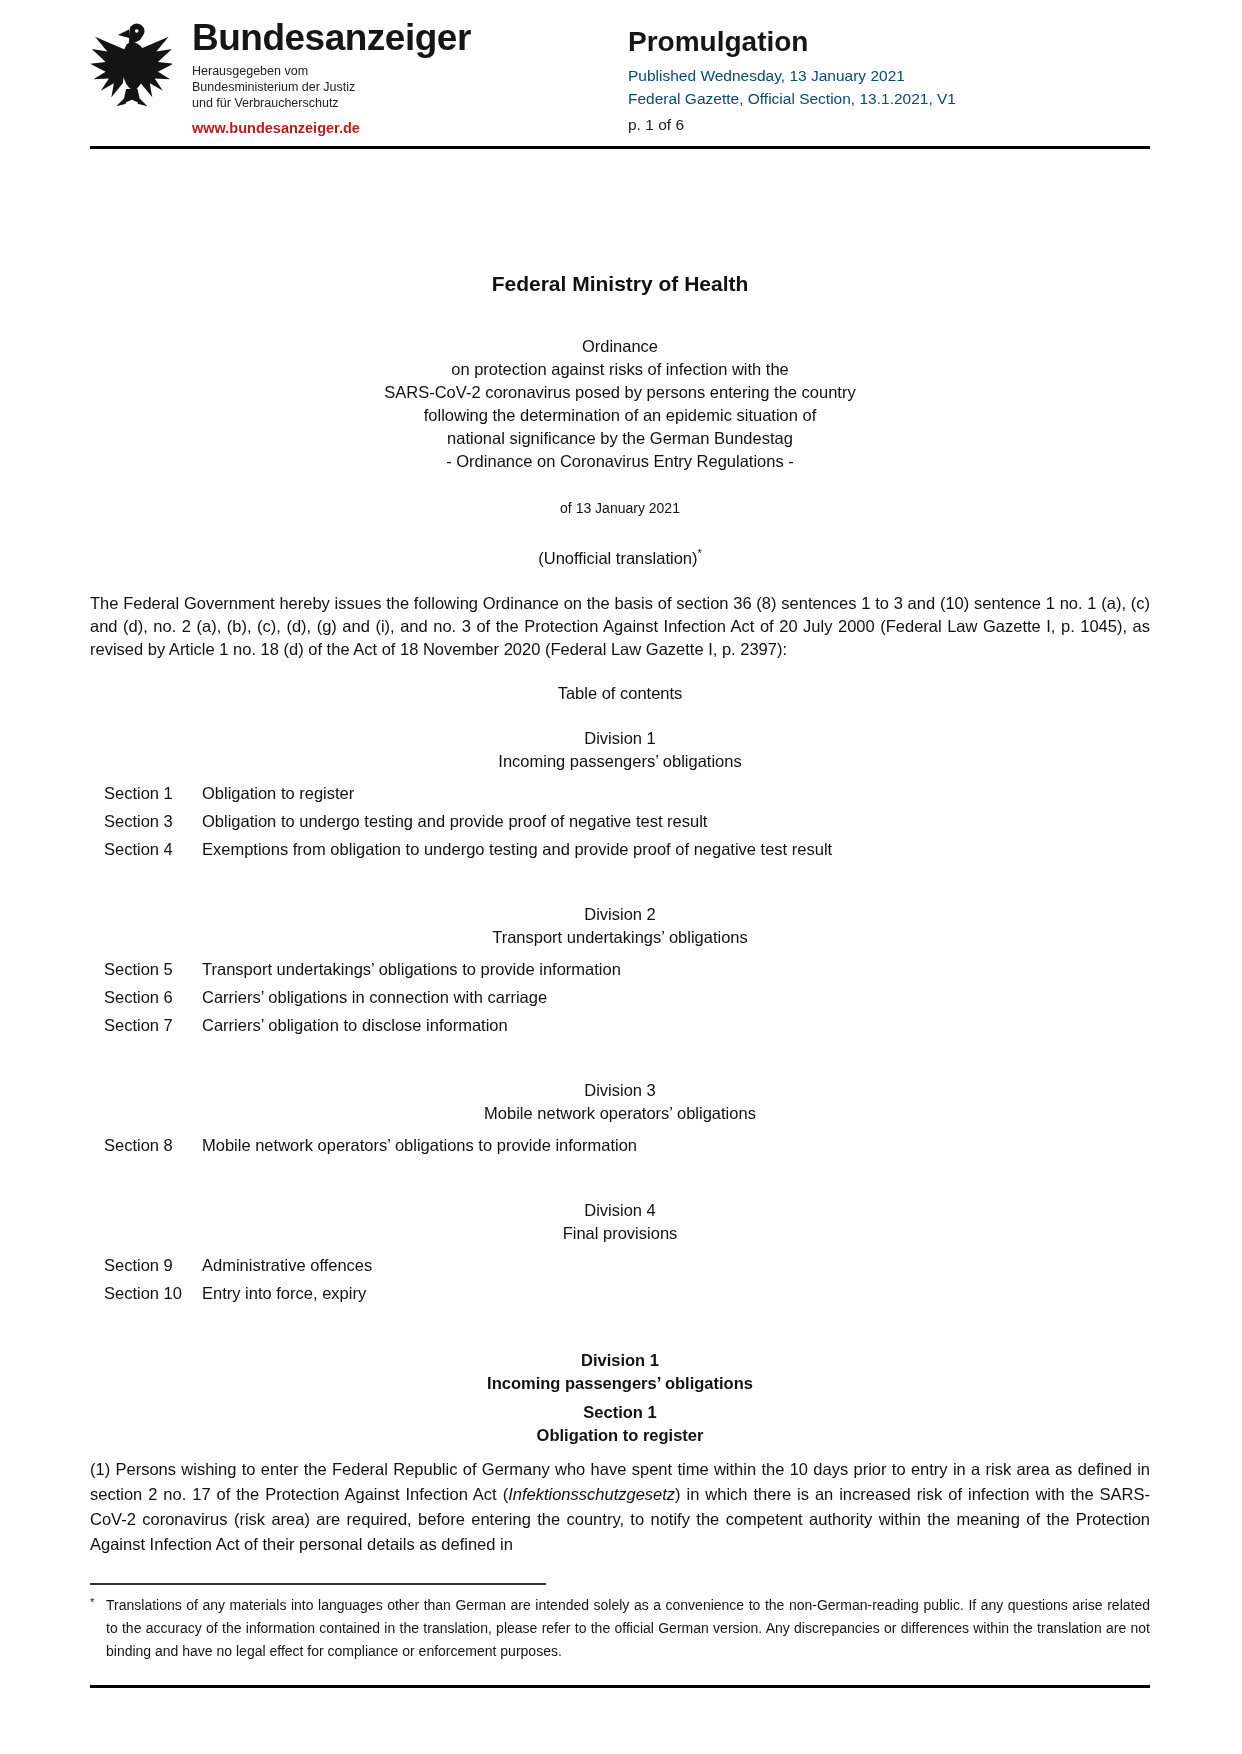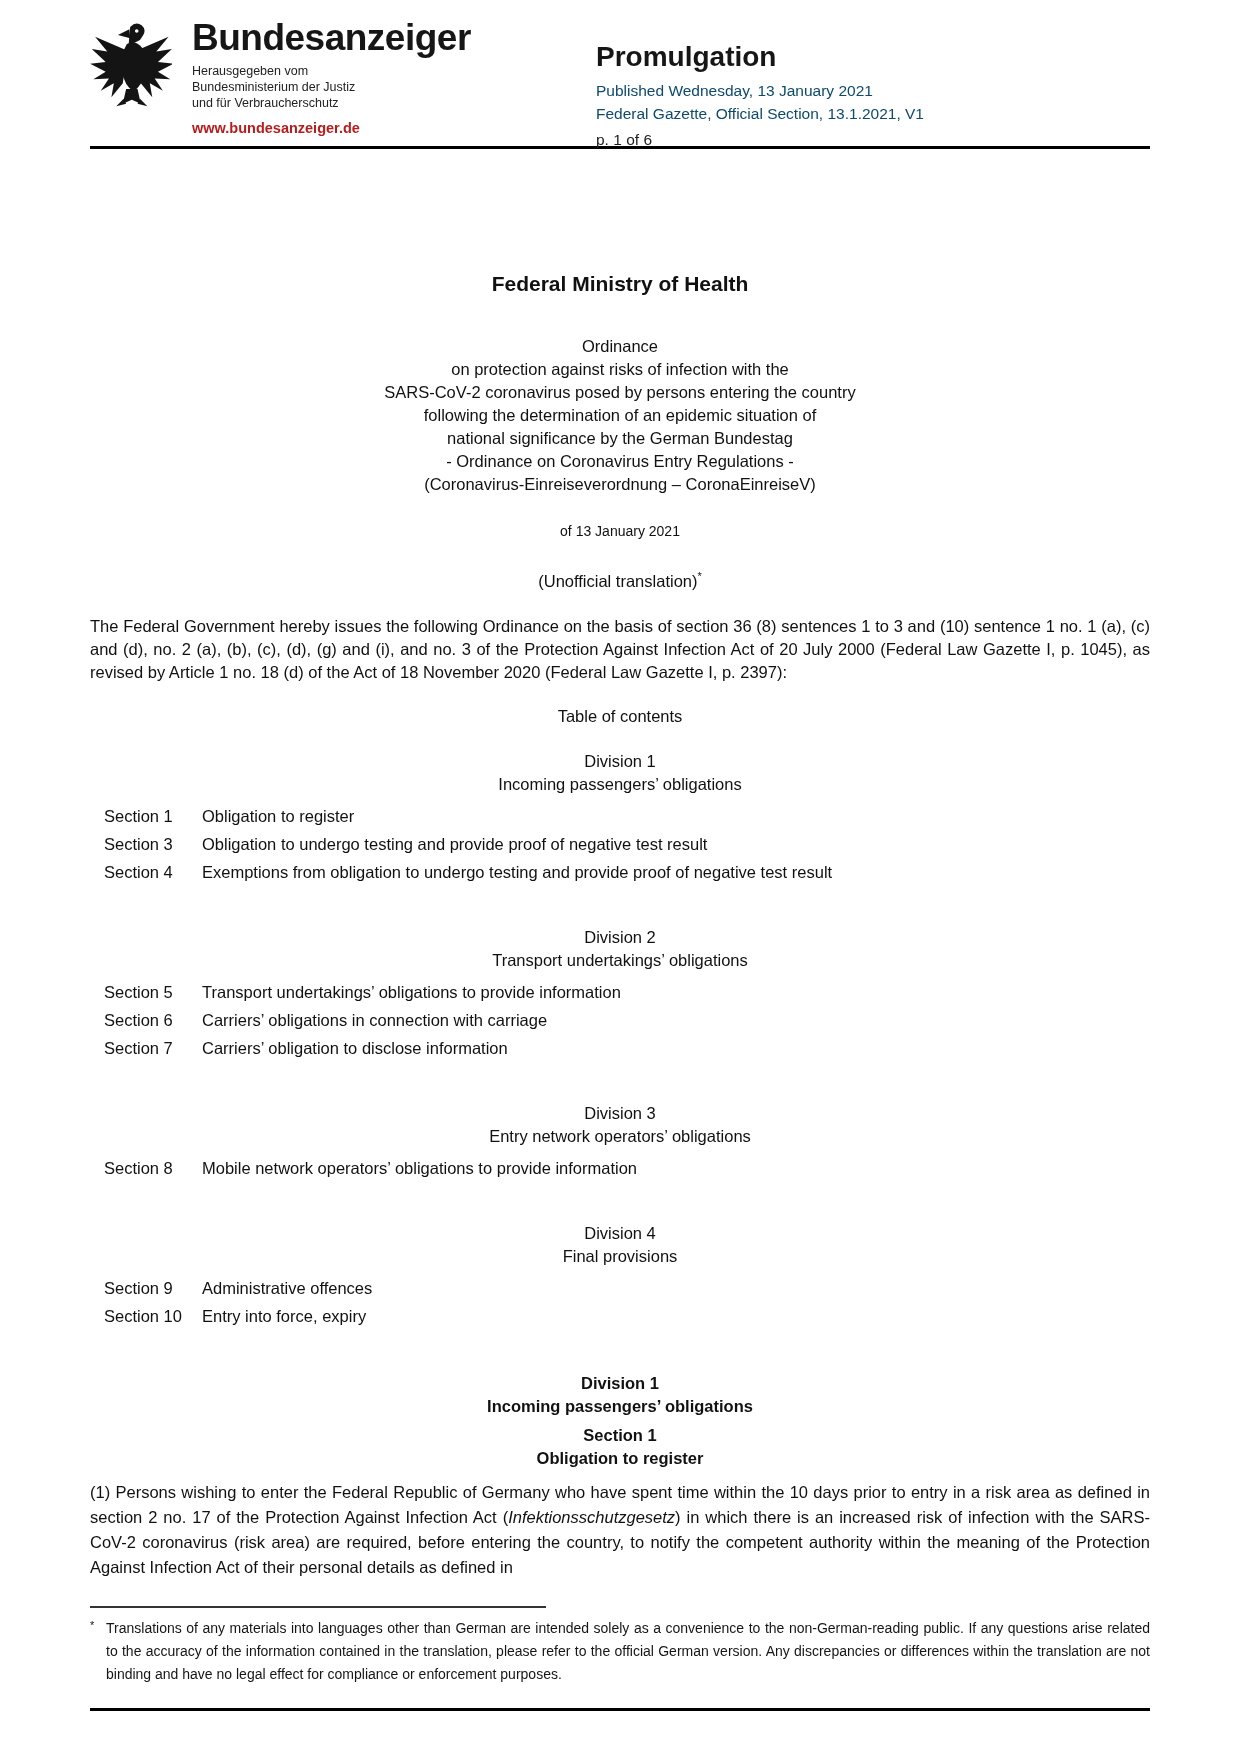--- a/index.html
+++ b/index.html
@@ -27,21 +27,21 @@
   .eagle-wrap { width:82px; margin-top:4px; flex:0 0 auto; }
   .brand-block { margin-left:20px; }
   .brand-title {
     font-size:37px; font-weight:bold; letter-spacing:-0.5px;
     line-height:40px; color:#161616;
   }
   .publisher-lines { margin-top:5px; font-size:12.5px; line-height:16px; color:#222; }
   .website { margin-top:9px; font-size:14.5px; font-weight:bold; color:#b91c1c; }
 
   .masthead-right {
-    position:absolute; left:506px; top:8px; width:470px;margin-top:15px;
+    position:absolute; left:538px; top:8px; width:470px;
   }
   .doc-type { font-size:28px; font-weight:bold; line-height:32px; color:#161616; }
   .pub-line { font-size:15.5px; line-height:21px; margin-top:2px; color:#0c4a6e; }
   .pub-line.first { margin-top:7px; }
   .page-num { font-size:15.5px; margin-top:7px; color:#1c1c1c; }
 
   
   .doc-title {
     margin-top:122px;
     text-align:center;
@@ -151,21 +151,20 @@
 
   <div class="doc-title">Federal Ministry of Health</div>
 
   <div class="ordinance-block">
       <div>Ordinance</div>
       <div>on protection against risks of infection with the</div>
       <div>SARS-CoV-2 coronavirus posed by persons entering the country</div>
       <div>following the determination of an epidemic situation of</div>
       <div>national significance by the German Bundestag</div>
       <div>- Ordinance on Coronavirus Entry Regulations -</div>
-      <div>(Coronavirus-Einreiseverordnung – CoronaEinreiseV)</div>
     </div>
 
   <div class="date-line">of 13 January 2021</div>
 
   <div class="translation-line"><span>(Unofficial translation)</span><sup>*</sup></div>
 
   <div class="preamble">The Federal Government hereby issues the following Ordinance on the basis of section 36 (8) sentences 1 to 3 and (10) sentence 1 no. 1 (a), (c) and (d), no. 2 (a), (b), (c), (d), (g) and (i), and no. 3 of the Protection Against Infection Act of 20 July 2000 (Federal Law Gazette I, p. 1045), as revised by Article 1 no. 18 (d) of the Act of 18 November 2020 (Federal Law Gazette I, p. 2397):</div>
 
   <div class="toc-title">Table of contents</div>
   <div id="toc-divisions">
@@ -200,21 +199,21 @@
             <div class="toc-row-text">Carriers’ obligations in connection with carriage</div>
           </div>
           <div class="toc-row">
             <div class="toc-row-label">Section 7</div>
             <div class="toc-row-text">Carriers’ obligation to disclose information</div>
           </div>
         </div>
       </div>
       <div class="toc-division-group">
         <div class="toc-division-heading">Division 3</div>
-        <div class="toc-division-heading">Entry network operators’ obligations</div>
+        <div class="toc-division-heading">Mobile network operators’ obligations</div>
         <div class="toc-rows">
           <div class="toc-row">
             <div class="toc-row-label">Section 8</div>
             <div class="toc-row-text">Mobile network operators’ obligations to provide information</div>
           </div>
         </div>
       </div>
       <div class="toc-division-group">
         <div class="toc-division-heading">Division 4</div>
         <div class="toc-division-heading">Final provisions</div>

